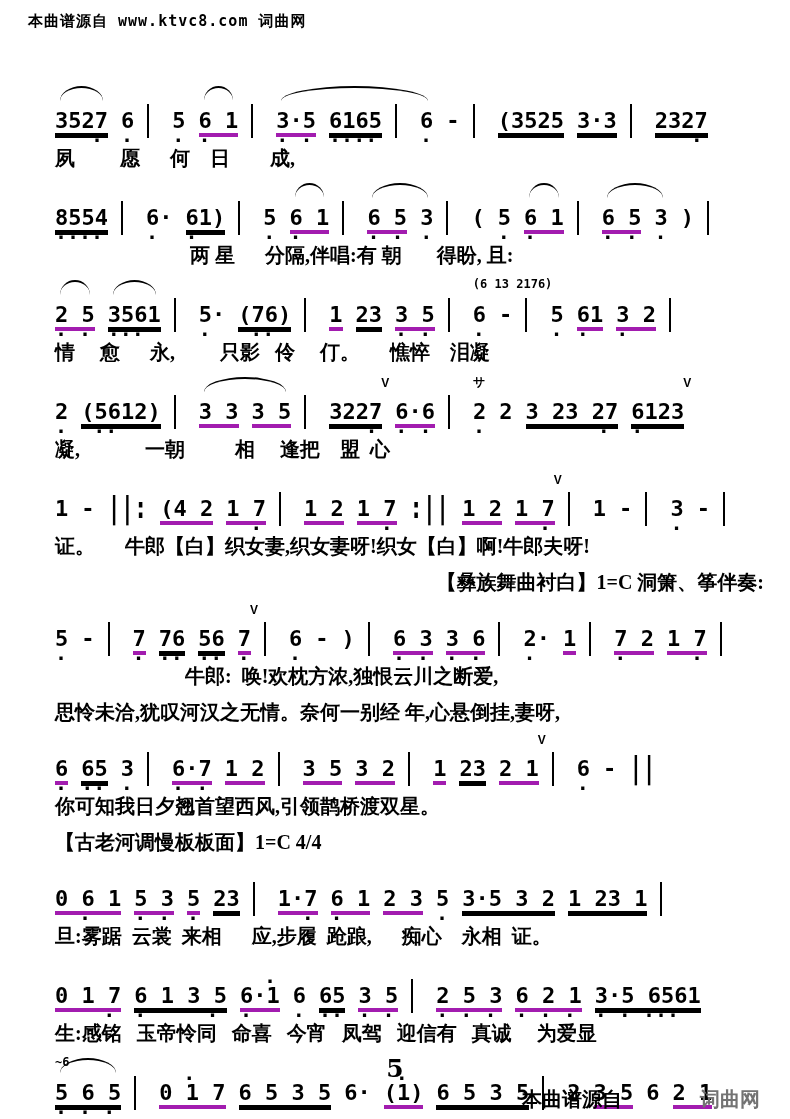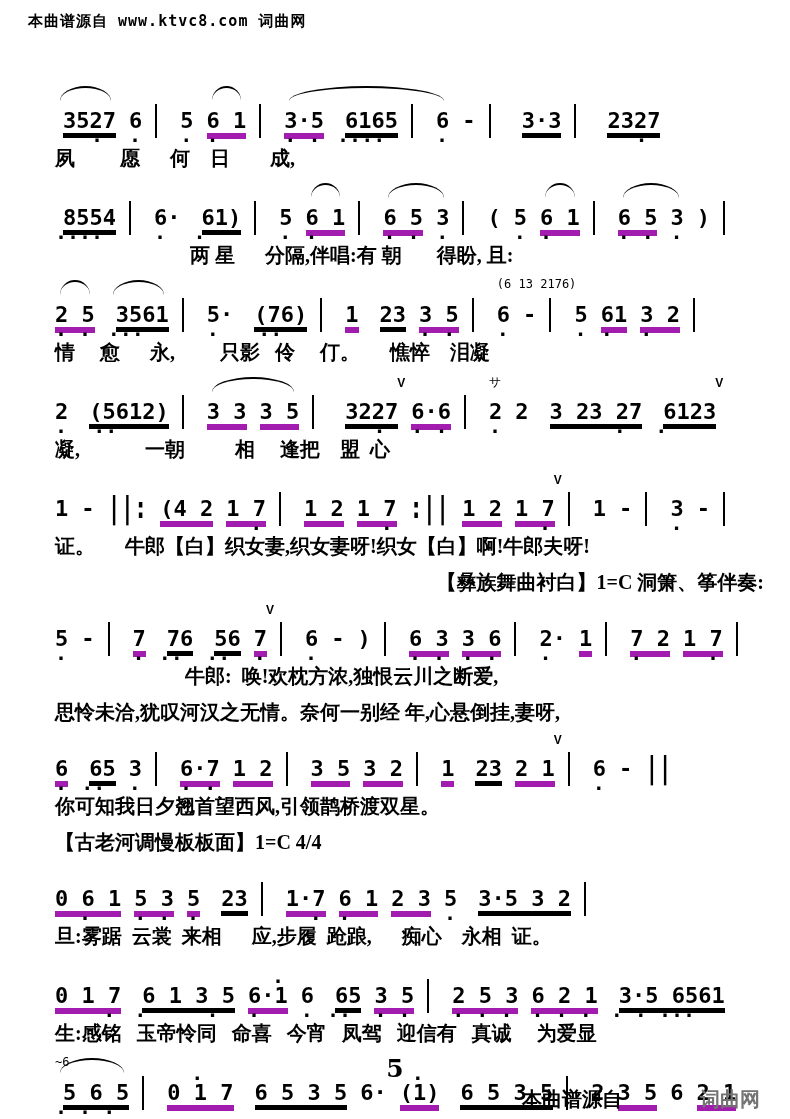--- a/index.html
+++ b/index.html
@@ -28,25 +28,25 @@
     border-radius:50% 50% 0 0 / 100% 100% 0 0;
   }
   .tok{position:relative;padding-top:17px;}
   .tok .row{
     font-family:"DejaVu Sans Mono",monospace;
     font-weight:bold;white-space:pre;display:block;
   }
   .row.hi{height:8px;line-height:10px;font-size:20px;overflow:visible;}
   .row.g{font-size:22px;line-height:24px;height:24px;display:inline-block;}
   .g-wrap{height:24px;}
-  .row.g.u1{border-bottom:6px solid #a21caf;}
-  .row.g.u2{border-bottom:2px solid #000;box-shadow:0 3px 0 0 #000;margin-left:8px;}
+  .row.g.u1{border-bottom:4px solid #a21caf;}
+  .row.g.u2{border-bottom:2px solid #000;box-shadow:0 3px 0 0 #000;}
   .row.lo{height:11px;line-height:15px;font-size:20px;overflow:visible;}
   .sup{
-    position:absolute;top:-1px;left:0;font-size:12px;font-weight:normal;
+    position:absolute;top:-1px;left:0;font-size:12px;font-weight:bold;
     white-space:nowrap;font-family:"DejaVu Sans Mono",monospace;
   }
   .vmark{
     position:absolute;top:1px;right:-7px;font-size:12px;font-weight:bold;
     font-family:"Liberation Sans",sans-serif;
   }
   .bar-line{width:2px;height:34px;background:#000;margin-top:-5px;}
   .barglyph{transform:scaleY(1.35);transform-origin:center 60%;}
   
   .lyrics{
@@ -144,20 +144,25 @@
       </div>
       <div class="tok bar">
         <div class="row hi">&nbsp;</div>
         <div class="g-wrap">
           <div class="bar-line"></div>
         </div>
         <div class="row lo">&nbsp;</div>
       </div>
       <div class="tok">
         <div class="row hi">&nbsp;</div>
+        <div class="g-wrap"><div class="row g u2">(3525</div></div>
+        <div class="row lo">&nbsp;</div>
+      </div>
+      <div class="tok">
+        <div class="row hi">&nbsp;</div>
         <div class="g-wrap"><div class="row g u2">3·3</div></div>
         <div class="row lo">&nbsp;</div>
       </div>
       <div class="tok bar">
         <div class="row hi">&nbsp;</div>
         <div class="g-wrap">
           <div class="bar-line"></div>
         </div>
         <div class="row lo">&nbsp;</div>
       </div>
@@ -835,20 +840,25 @@
         <div class="row lo">&nbsp;</div>
       </div>
       <div class="tok">
         <div class="row hi">&nbsp;</div>
         <div class="g-wrap"><div class="row g">5</div></div>
         <div class="row lo">·</div>
       </div>
       <div class="tok">
         <div class="row hi">&nbsp;</div>
         <div class="g-wrap"><div class="row g u2">3·5 3 2</div></div>
+        <div class="row lo">&nbsp;</div>
+      </div>
+      <div class="tok">
+        <div class="row hi">&nbsp;</div>
+        <div class="g-wrap"><div class="row g u2">1 23 1</div></div>
         <div class="row lo">&nbsp;</div>
       </div>
       <div class="tok bar">
         <div class="row hi">&nbsp;</div>
         <div class="g-wrap">
           <div class="bar-line"></div>
         </div>
         <div class="row lo">&nbsp;</div>
       </div>
     </div>

